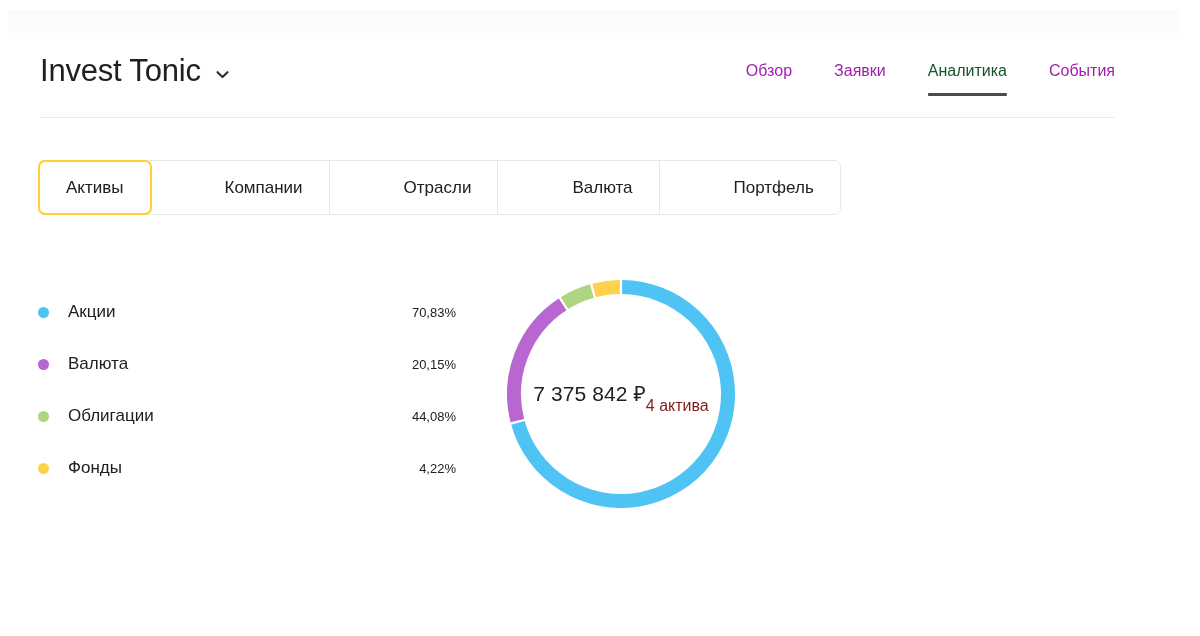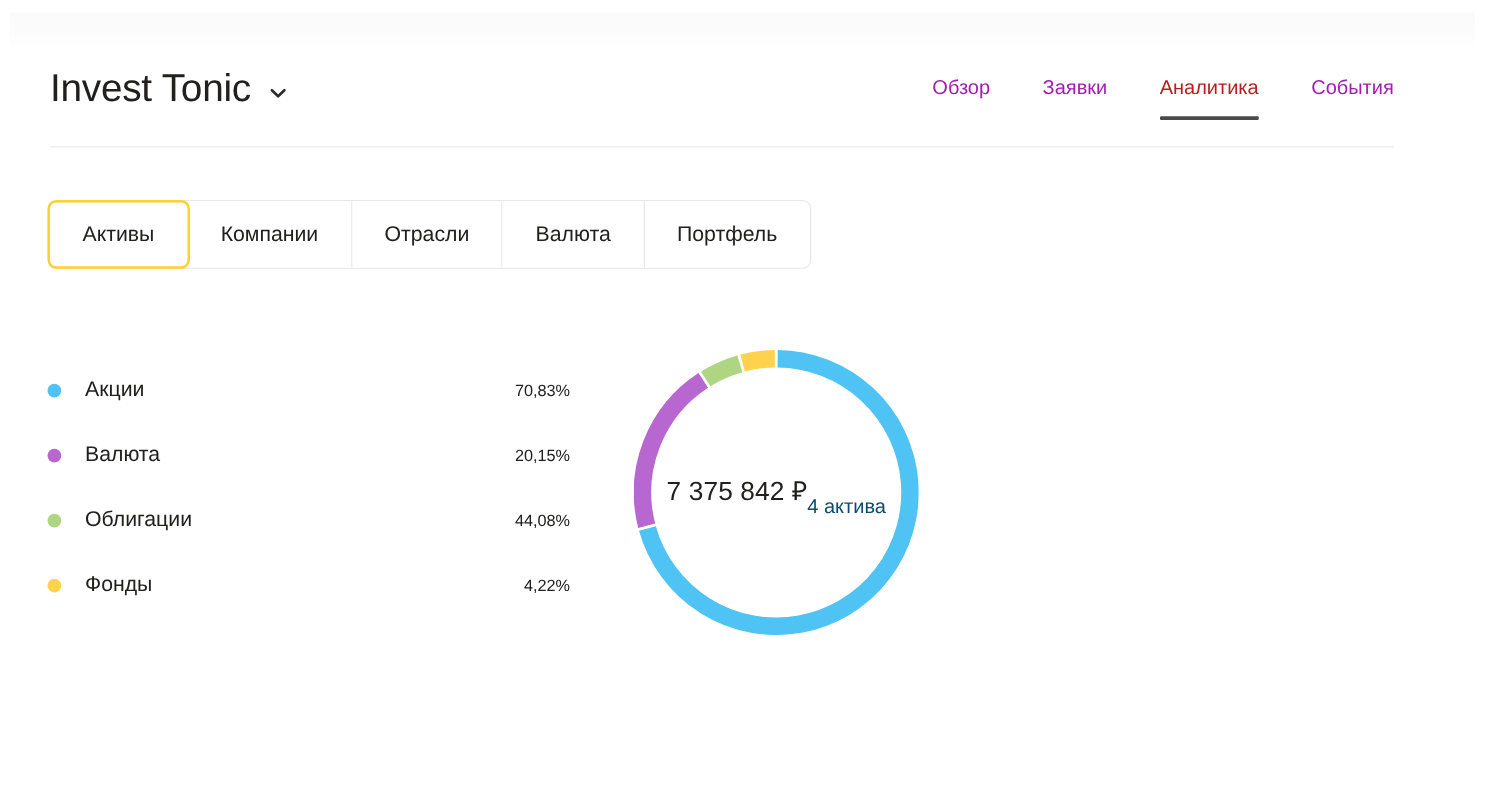--- a/index.html
+++ b/index.html
@@ -89,21 +89,21 @@
     font-size: 16px;
     line-height: 22px;
     color: #a21caf;
     padding: 0 0 26px 0;
     margin-left: 42px;
     white-space: nowrap;
     cursor: pointer;
   }
   .nav-item:first-child { margin-left: 0; }
   .nav-item.active {
-    color: #b91c1c;
+    color: #14532d;
   }
   .nav-item.active::after {
     content: "";
     position: absolute;
     left: 0;
     right: 0;
     bottom: 12px;
     height: 3px;
     background: #4a4a4a;
     border-radius: 1px;
@@ -122,20 +122,21 @@
   .tabbar {
     position: absolute;
     left: 38px;
     top: 160px;
     display: flex;
     border: 1px solid #e7e7e7;
     border-radius: 7px;
     background: #ffffff;
     height: 55px;
     box-sizing: border-box;
+    gap: 48px;
   }
   .tab {
     display: flex;
     align-items: center;
     justify-content: center;
     font-size: 17px;
     color: #21201f;
     background: #ffffff;
     border-right: 1px solid #e7e7e7;
     box-sizing: border-box;
@@ -217,21 +218,21 @@
   .donut-total {
     font-size: 21px;
     color: #21201f;
     line-height: 26px;
     letter-spacing: 0.1px;
     white-space: nowrap;
   }
   .donut-sub {
     margin-top: 23px;
     font-size: 16px;
-    color: #0c4a6e;
+    color: #7f1d1d;
     line-height: 20px;
     white-space: nowrap;
   }
 </style>
 </head>
 <body>
 
 <div class="page">
   <div class="top-tint"></div>
   <div class="left-tint"></div>

